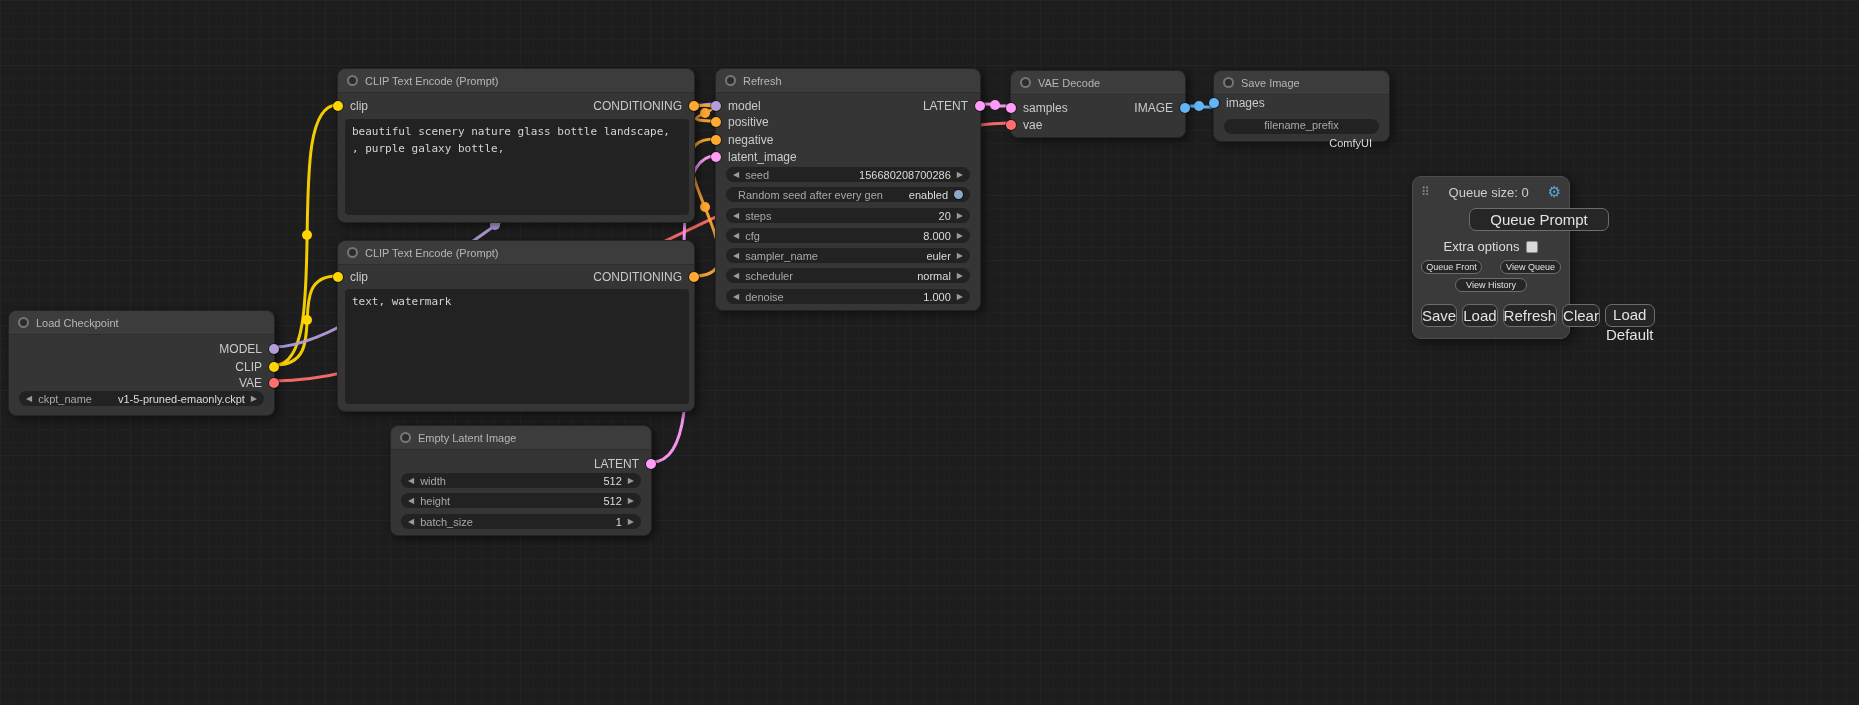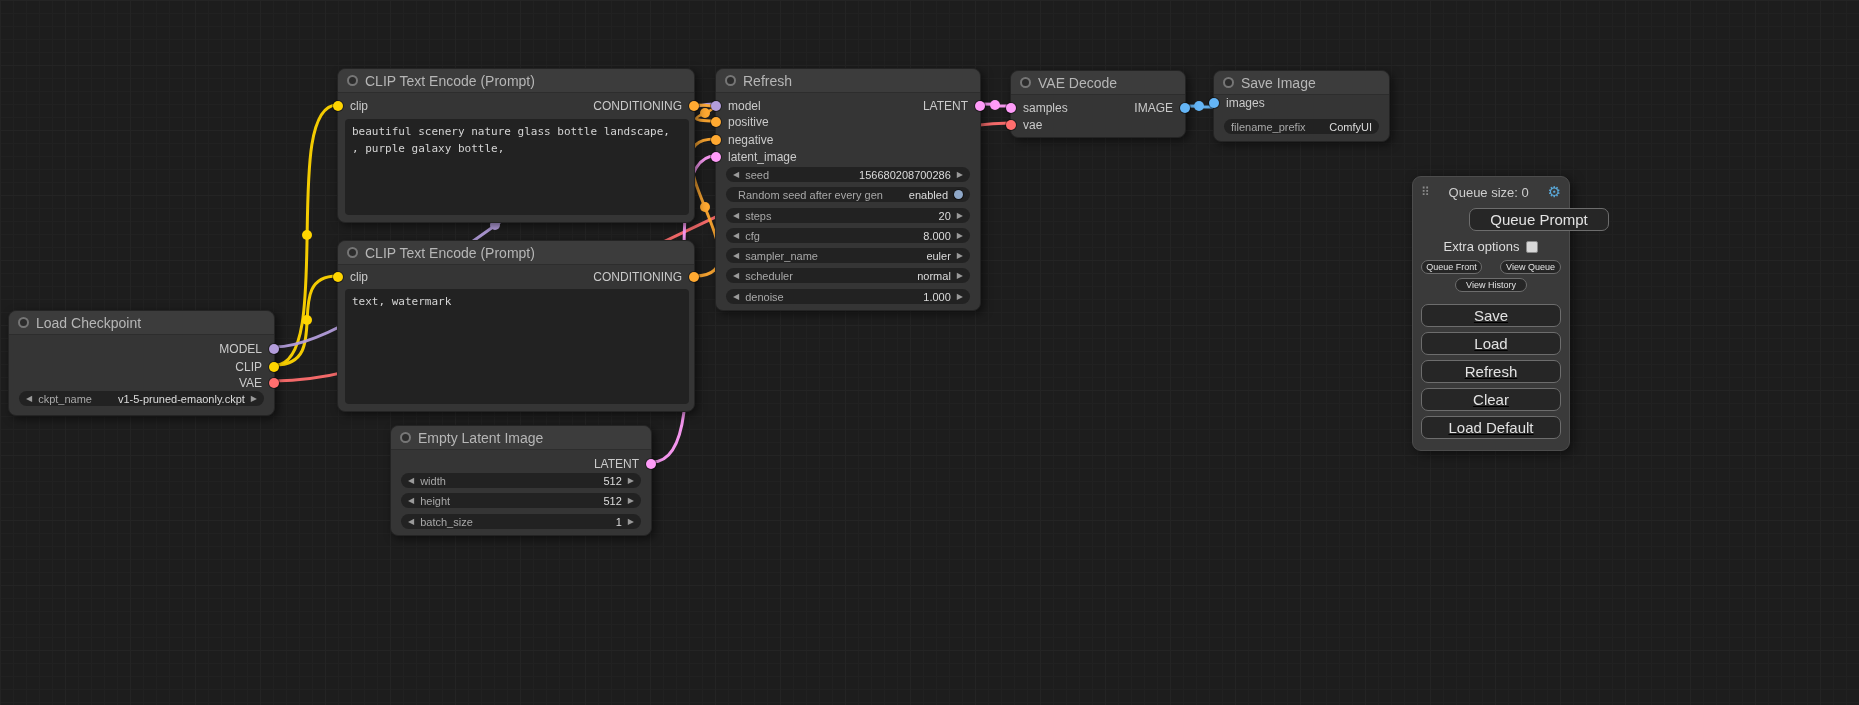--- a/index.html
+++ b/index.html
@@ -16,21 +16,21 @@
   }
   .wires{position:absolute;left:0;top:0;width:1859px;height:705px;z-index:1;}
   .wires path{fill:none;stroke-width:3;stroke-linecap:round;opacity:.95;}
 
   .node{
     position:absolute;background:#353535;border:1px solid #242424;border-radius:8px;
     box-shadow:3px 3px 9px rgba(0,0,0,.5);box-sizing:border-box;z-index:2;
   }
   .node-title{
     height:24px;display:flex;align-items:center;gap:7px;padding:0 9px;
-    color:#b6b6b6;font-size:14px;background:#3c3c3c;border-radius:8px 8px 0 0;
+    color:#b6b6b6;font-size:11px;background:#3c3c3c;border-radius:8px 8px 0 0;
     border-bottom:1px solid #2d2d2d;box-sizing:border-box;white-space:nowrap;
   }
   .collapse-dot{width:11px;height:11px;border-radius:50%;border:2px solid #767676;background:#2c2c2c;box-sizing:border-box;flex:none;}
   .slot-row{
     position:absolute;left:0;right:0;height:17px;display:flex;align-items:center;
     padding:0 12px;box-sizing:border-box;color:#cacaca;font-size:12px;white-space:nowrap;
   }
   .slot-row .grow{flex:1;}
   .sdot{position:absolute;width:10px;height:10px;border-radius:50%;top:3.5px;box-shadow:0 0 0 1px rgba(0,0,0,.4);}
   .sdot.in{left:-5px;} .sdot.out{right:-5px;}
@@ -58,21 +58,21 @@
   .qp-gear{color:#5aa8d8;font-size:15px;cursor:pointer;}
   .btn{
     display:block;width:100%;background:#262626;border:1px solid #6d6d6d;border-radius:7px;
     color:#e2e2e2;text-align:center;font-family:"Liberation Sans",sans-serif;cursor:pointer;padding:0;
   }
   .btn-big{height:23px;font-size:15px;line-height:20px;}
   .btn-small{height:14px;font-size:9px;line-height:11px;border-radius:8px;}
   .qp-extra{display:flex;align-items:center;justify-content:center;gap:7px;color:#dddddd;font-size:13px;margin:8px 0 6px;}
   .qp-check{appearance:none;-webkit-appearance:none;width:12px;height:12px;background:#d8d8d8;border:1px solid #8a8a8a;border-radius:2px;margin:0;cursor:pointer;}
   .qp-row{display:flex;gap:18px;margin-bottom:4px;}
-  .qp-stack{display:flex;flex-direction:column;gap:5px;margin-top:12px;text-decoration:underline;}
+  .qp-stack{display:flex;gap:5px;margin-top:12px;}
 </style>
 </head>
 <body>
 
 <svg class="wires" viewBox="0 0 1859 705">
   <path d="M 275 365 C 335 365 280 105 337 105" stroke="#FFD500"></path>
   <path d="M 275 365 C 335 365 280 276 337 276" stroke="#FFD500"></path>
   <path d="M 275 347 C 375 347 615 104 715 104" stroke="#B39DDB"></path>
   <path d="M 275 381 C 475 381 810 123 1010 123" stroke="#FF6E6E"></path>
   <path d="M 695 105 C 750 105 660 121 715 121" stroke="#FFA931"></path>
@@ -233,21 +233,21 @@
 
 <div class="node" style="left:1213px;top:70px;width:177px;height:72px;">
   <div class="node-title">
     <span class="collapse-dot"></span>
     <span>Save Image</span>
   </div>
   <div class="slot-row" style="top:23px;text-align:center;">
     <span class="sdot in" style="background: rgb(100, 181, 246);"></span>
     <span>images</span>
   </div>
-  <div class="widget" style="top:48px;">
+  <div class="widget" style="top:48px;flex-direction:column;">
     <span class="wname">filename_prefix</span>
     <span class="wvalue">ComfyUI</span>
   </div>
 </div>
 
 <div class="node" style="left:390px;top:425px;width:262px;height:111px;">
   <div class="node-title">
     <span class="collapse-dot"></span>
     <span>Empty Latent Image</span>
   </div>

